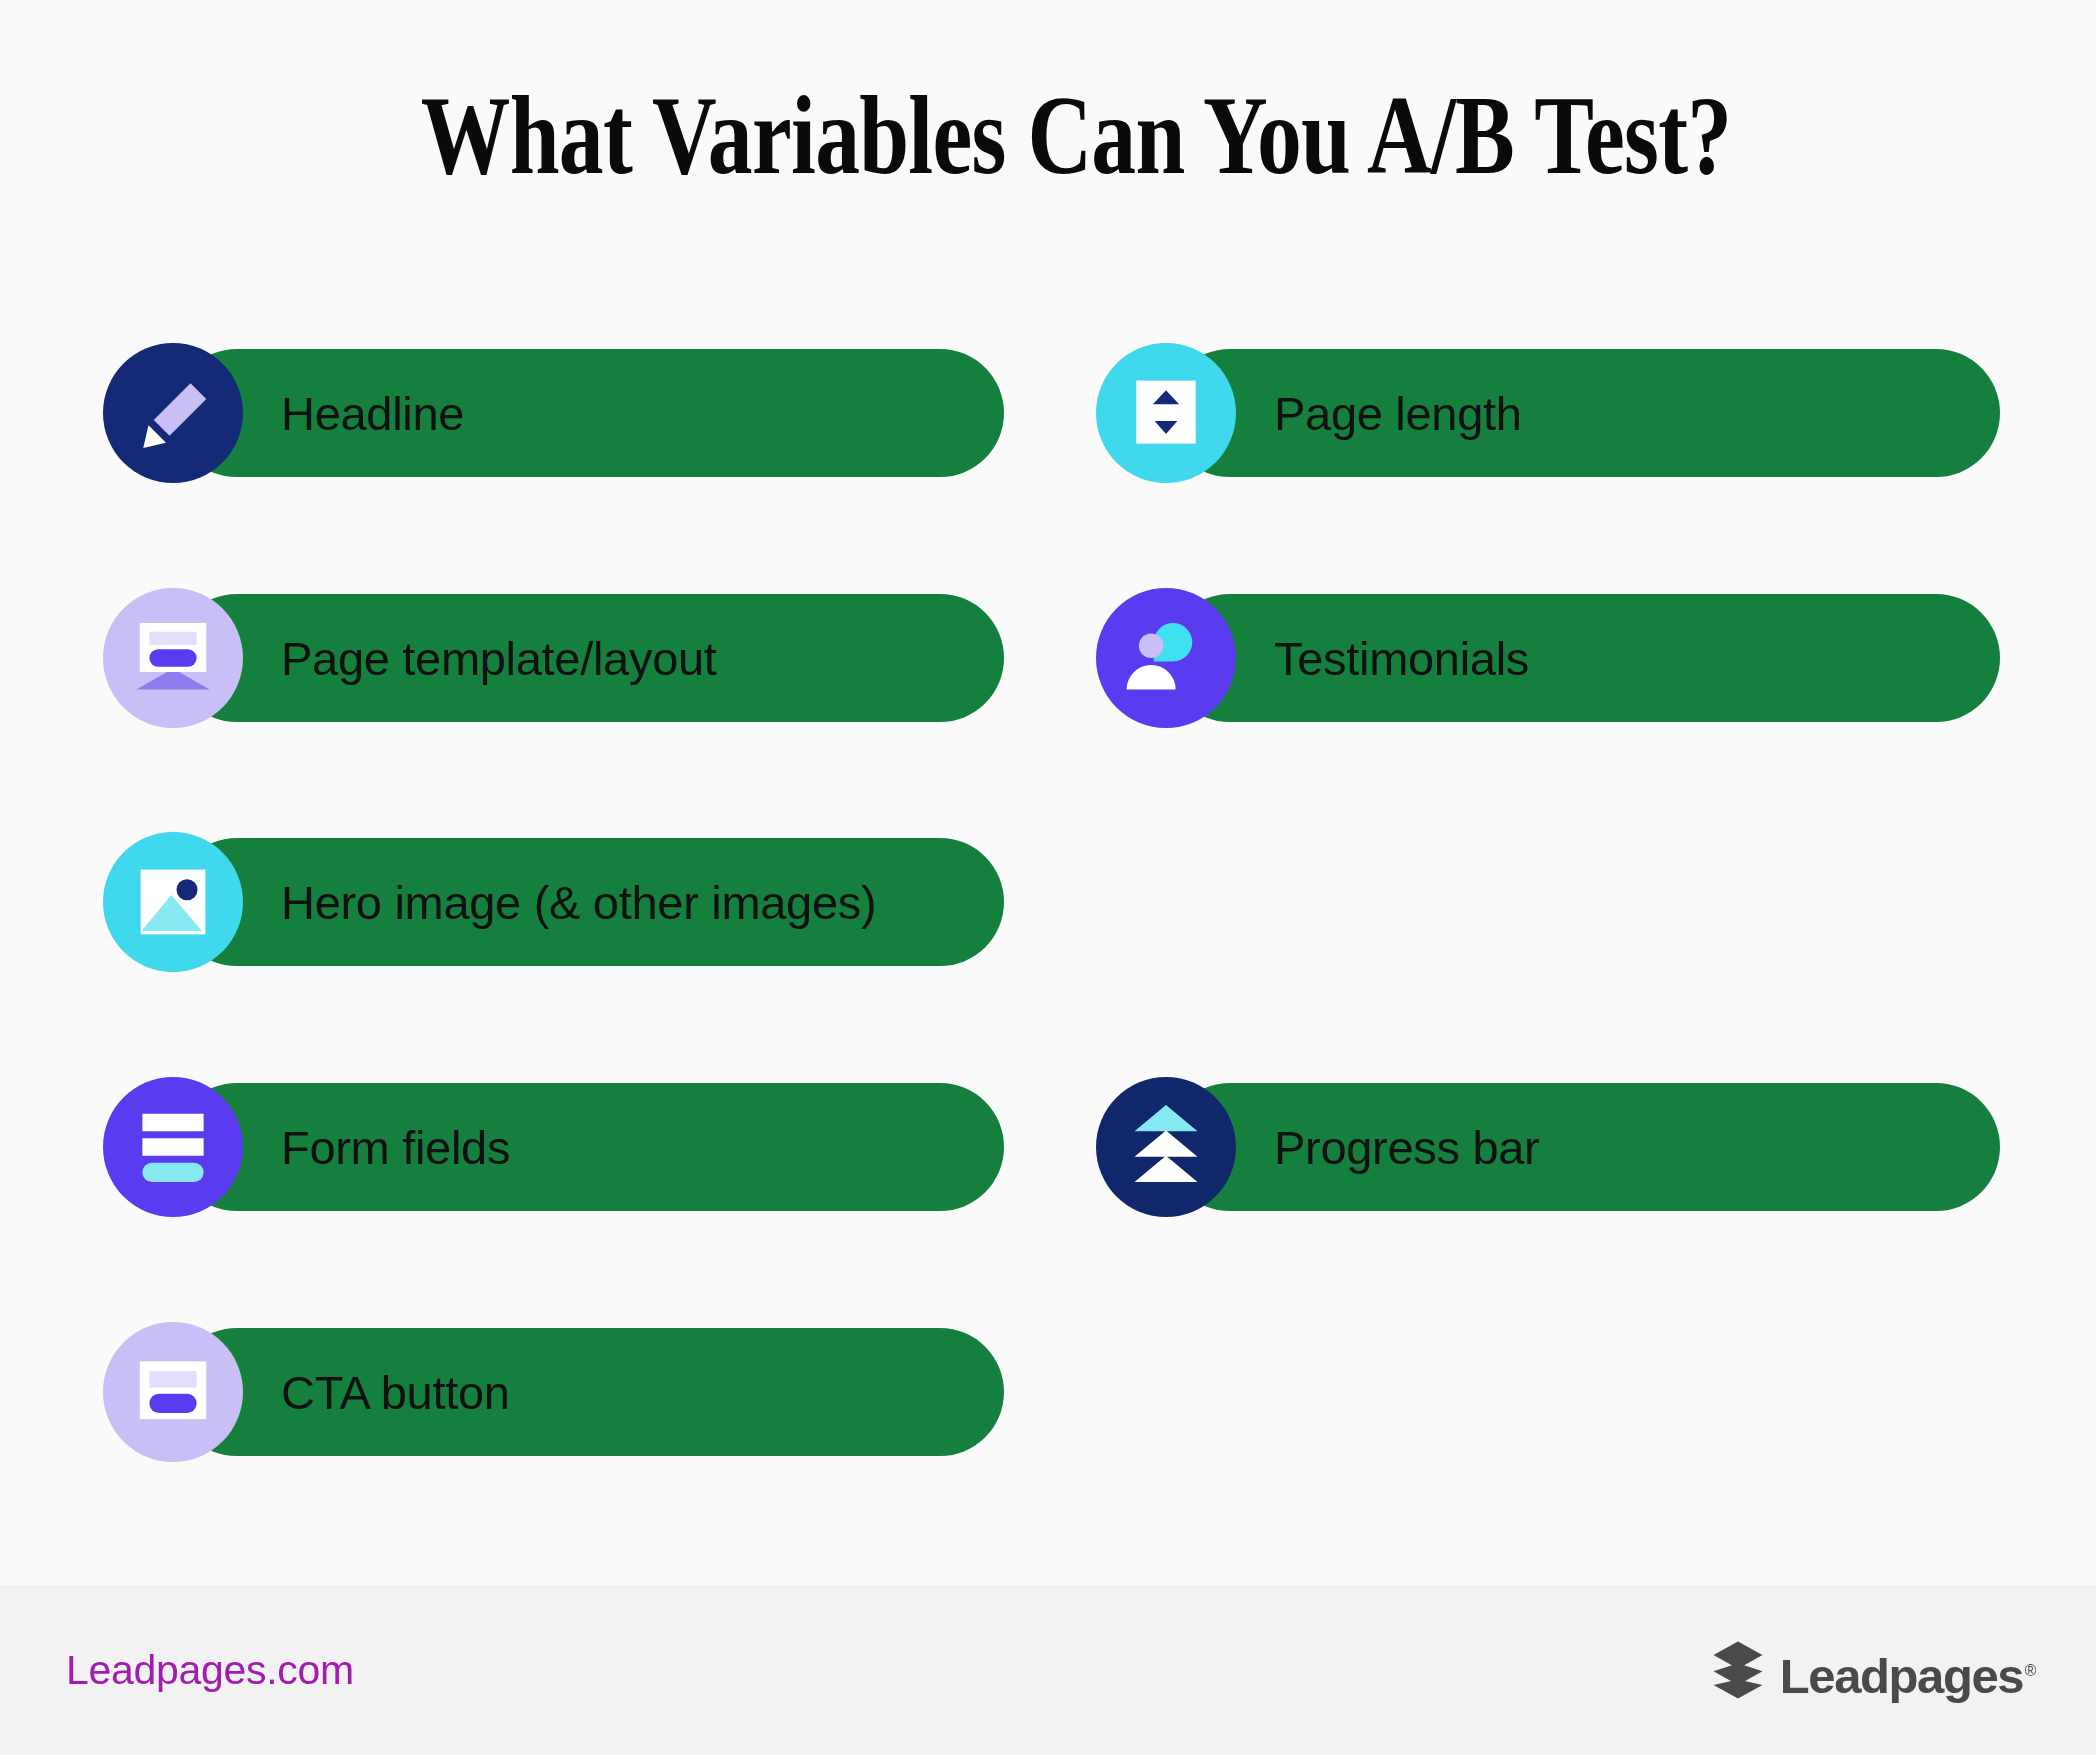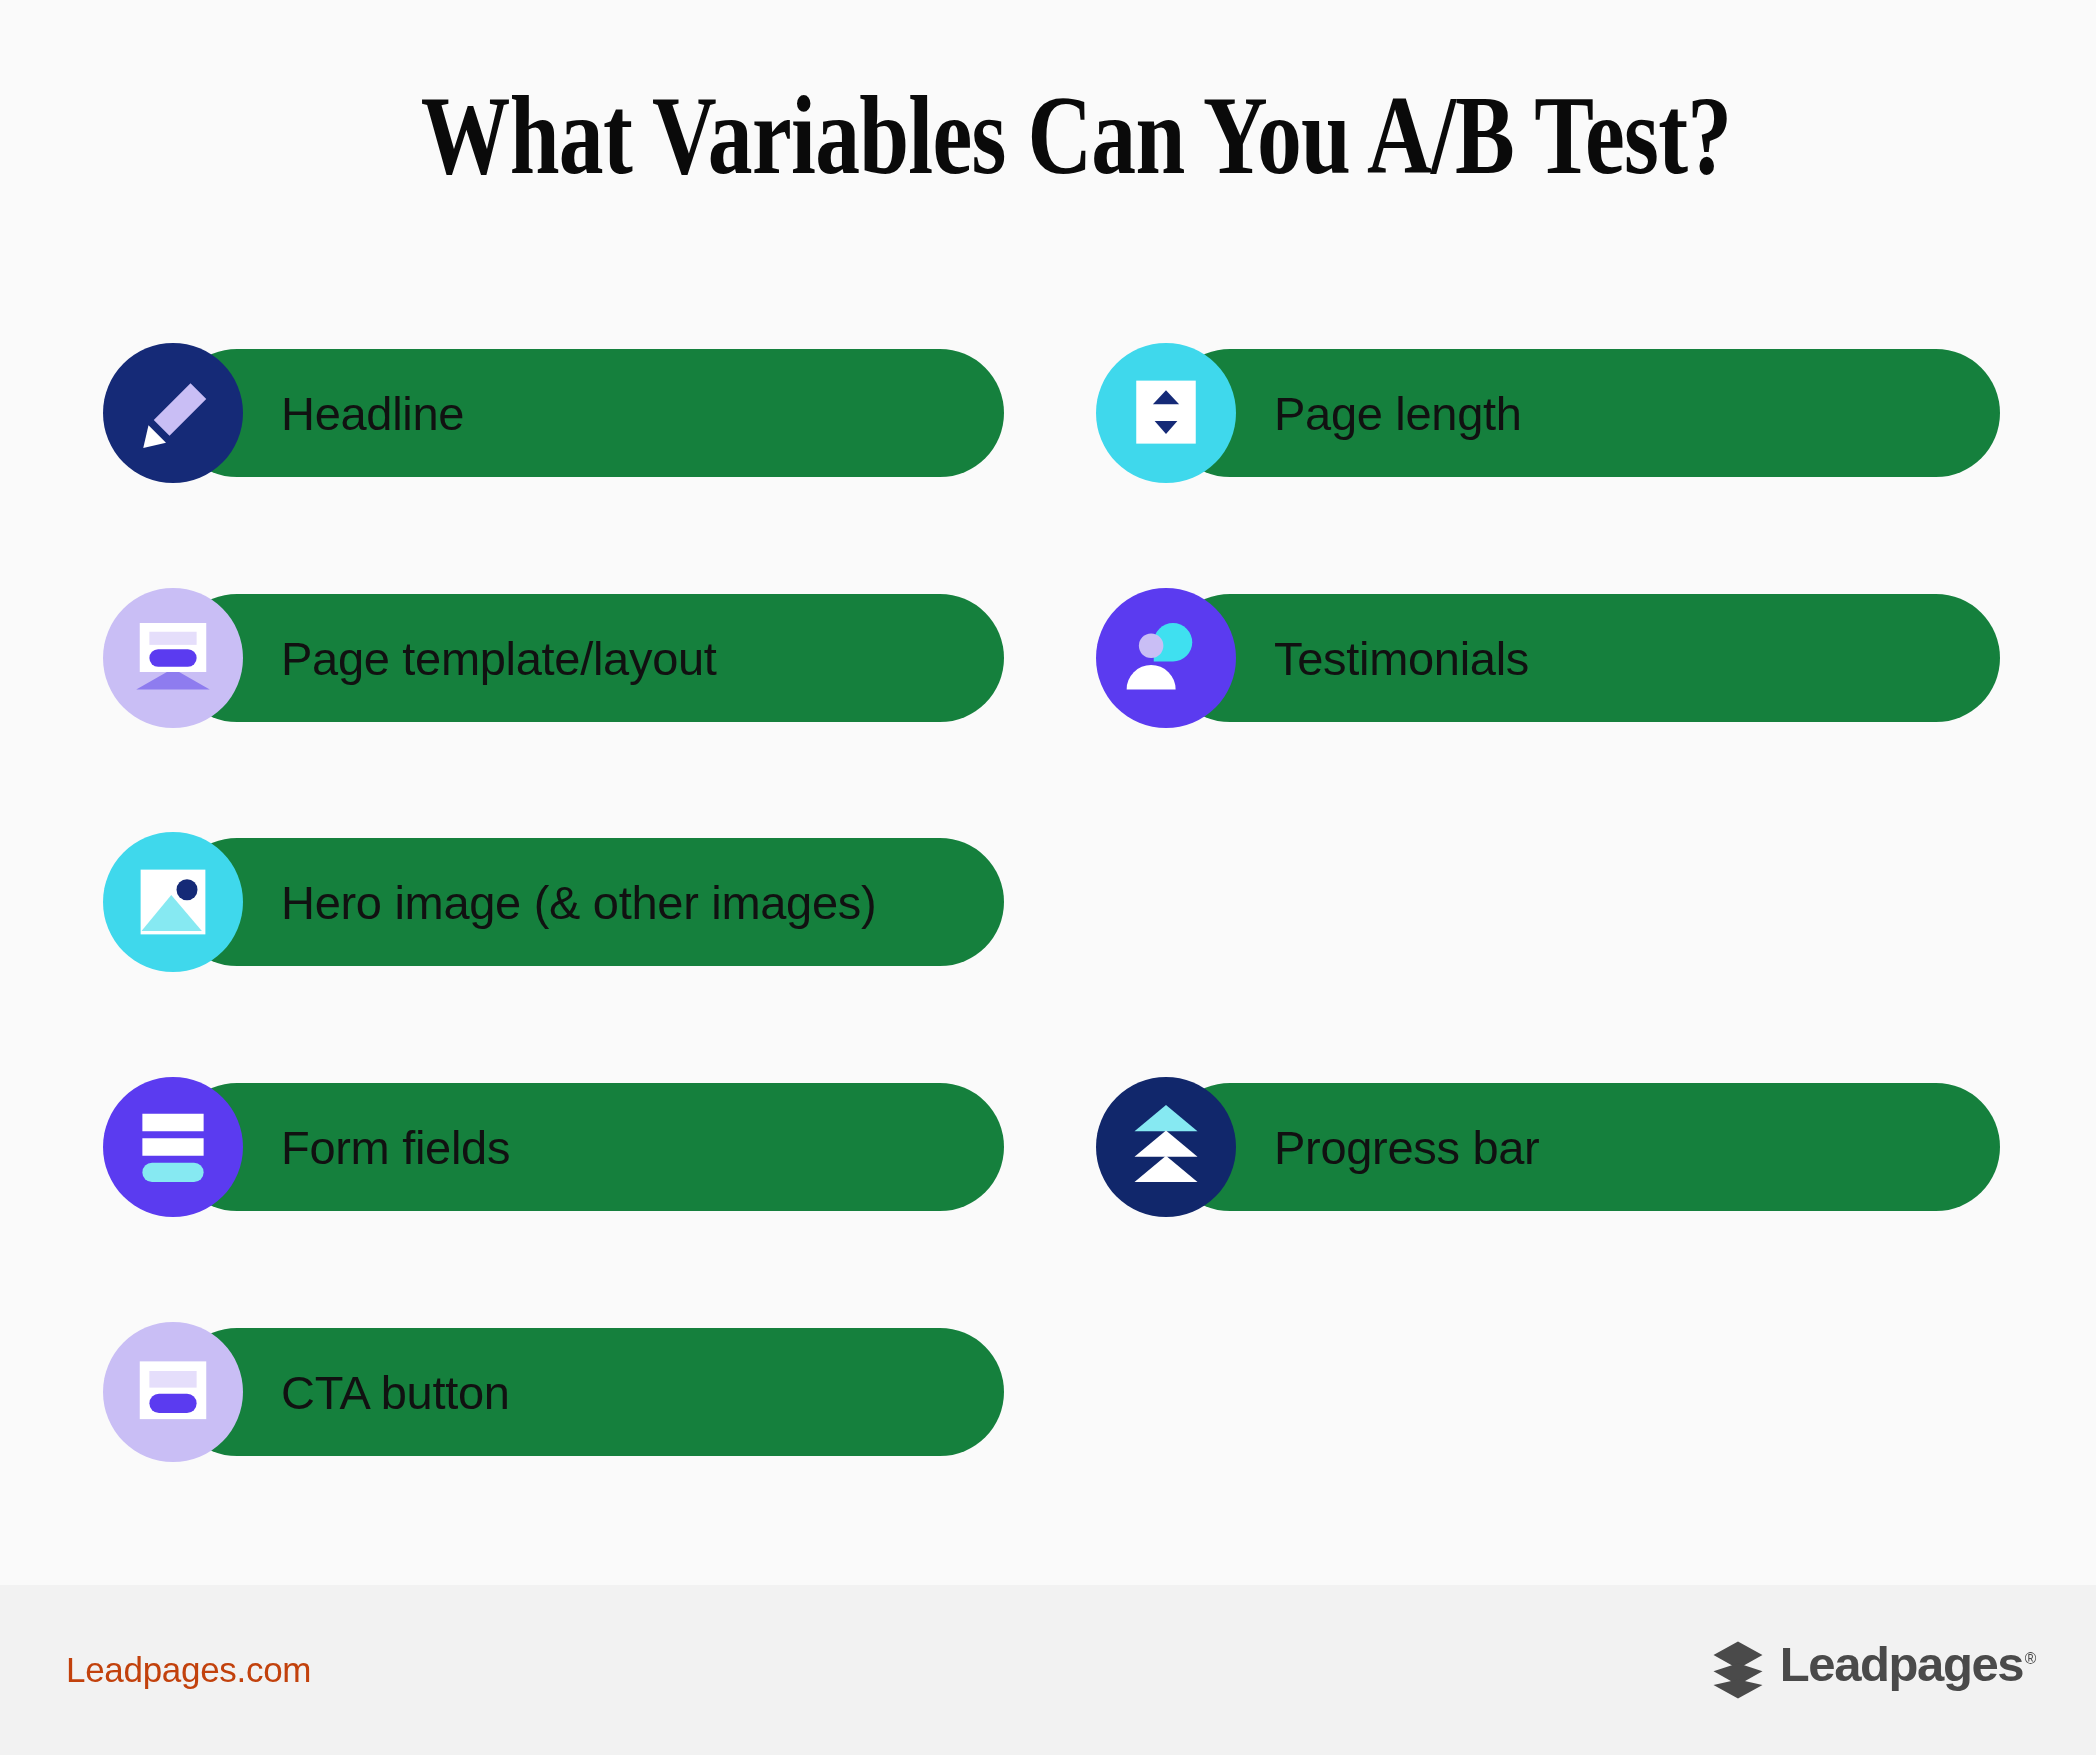--- a/index.html
+++ b/index.html
@@ -91,31 +91,31 @@
     top: 1585px;
     width: 2096px;
     height: 170px;
     background: #F2F2F2;
   }
   .footer-left {
     position: absolute;
     left: 66px;
     top: 50%;
     transform: translateY(-50%);
-    font-size: 35px;
-    color: #c2410c;
+    font-size: 41px;
+    color: #a21caf;
     letter-spacing: -0.3px;
   }
   .footer-right {
     position: absolute;
     right: 61px;
     top: 50%;
     transform: translateY(-50%);
     display: flex;
-    align-items: flex-start;
+    align-items: flex-end;
     gap: 8px;
   }
   .brand-mark { width: 68px; height: 68px; display: block; }
   .brand-name {
     font-size: 49px;
     font-weight: bold;
     color: #4A4A4A;
     letter-spacing: -1.4px;
     position: relative;
   }

